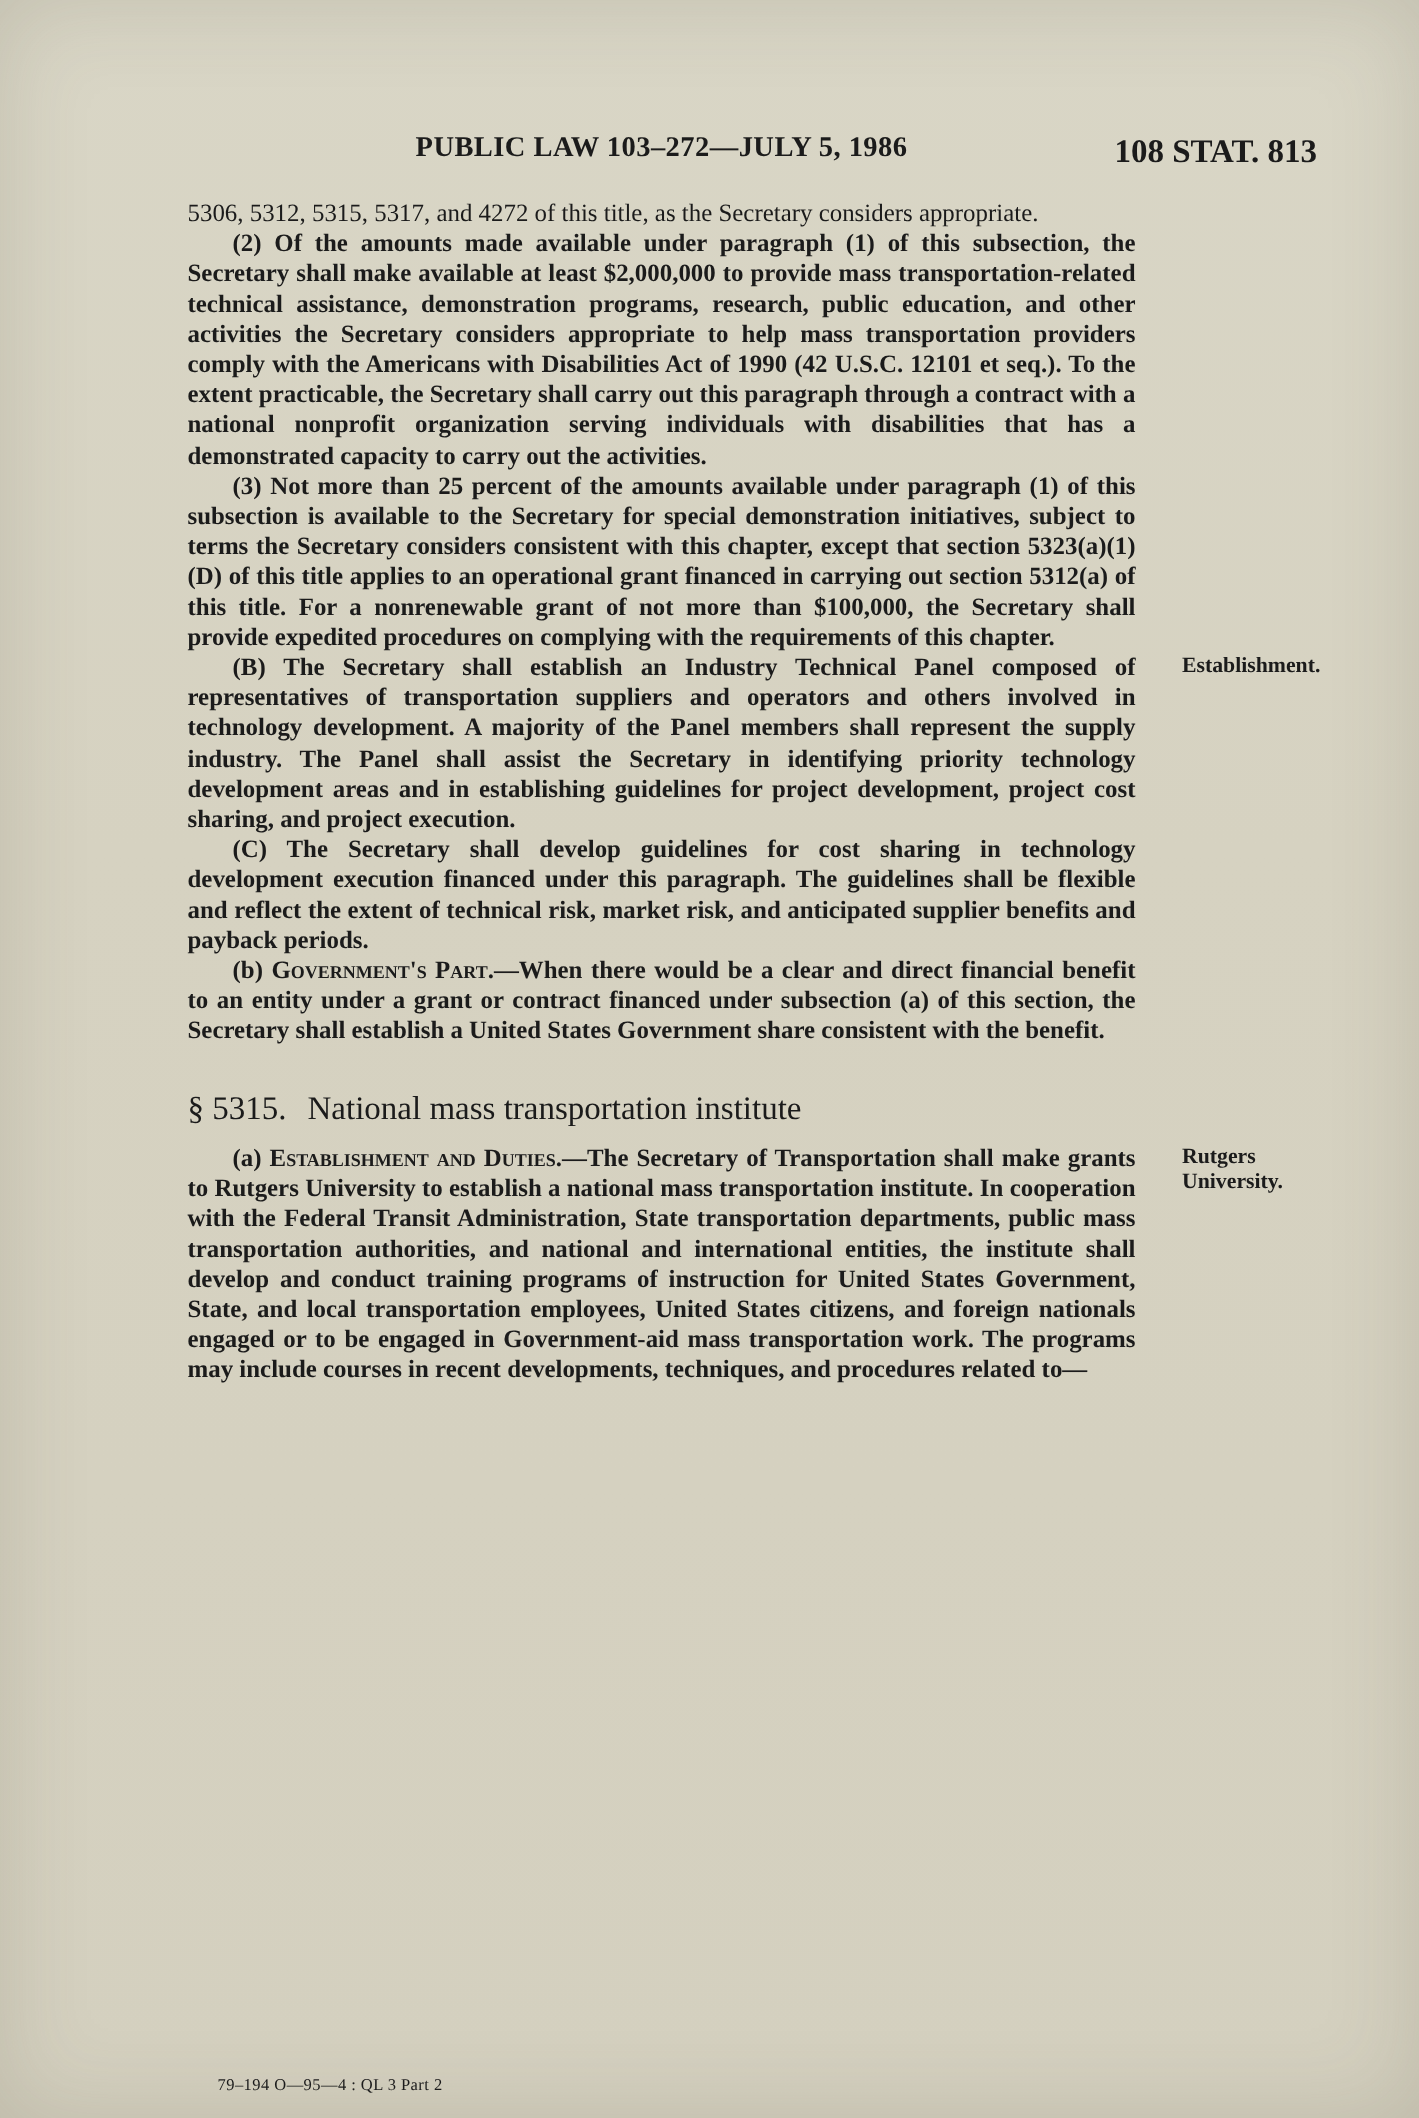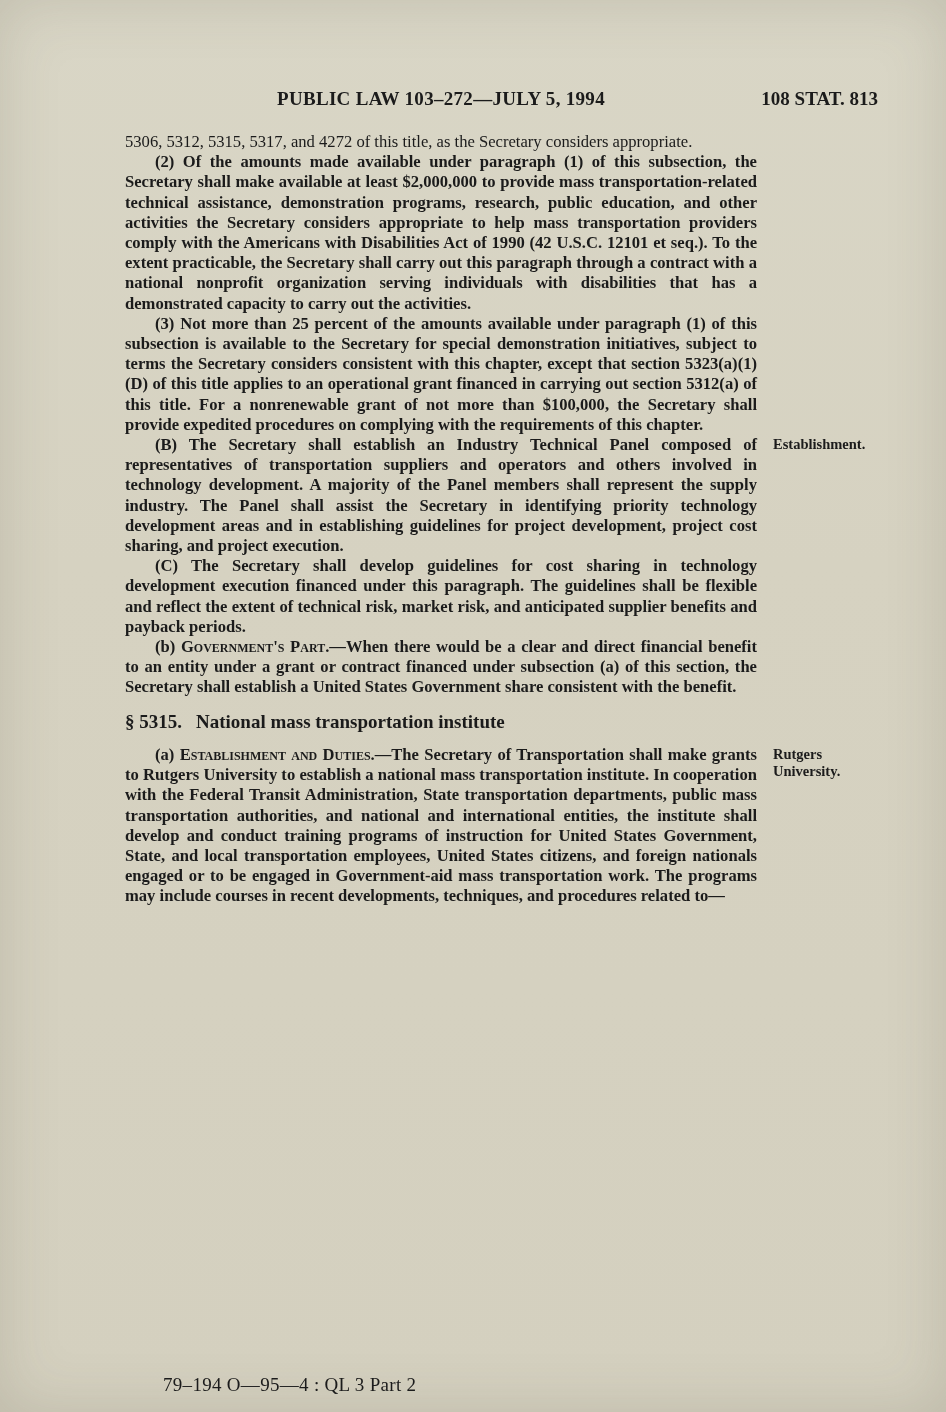--- a/index.html
+++ b/index.html
@@ -25,21 +25,21 @@
     font-weight: bold;
     font-size: 19px;
     letter-spacing: 0.3px;
     white-space: nowrap;
   }
   .stat {
     position: absolute;
     top: 88px;
     right: 68px;
     font-weight: bold;
-    font-size: 19px;
+    font-size: 22px;
     white-space: nowrap;
   }
   .doc-body {
     position: absolute;
     top: 132px;
     left: 125px;
     width: 632px;
     font-size: 16.6px;
     line-height: 20.2px;
     text-align: justify;
@@ -50,52 +50,52 @@
   }
   .para.indent {
     text-indent: 30px;
     font-weight: bold;
   }
   .sc {
     font-variant: small-caps;
   }
   .margin-note {
     position: absolute;
-    left: 648px;
+    left: 663px;
     top: 1px;
     width: 118px;
     font-size: 14.5px;
     line-height: 17.5px;
     text-align: left;
     text-indent: 0;
     white-space: normal;
   }
   .heading {
-    margin: 14px 0 13px 0;
-    font-weight: bold;
-    font-size: 19px;
+    margin: 31px 0 13px 0;
+    font-weight: normal;
+    font-size: 22px;
     text-align: left;
     text-indent: 0;
   }
   .heading-num {
     margin-right: 14px;
   }
   .footer {
     position: absolute;
-    left: 163px;
+    left: 145px;
     bottom: 16px;
-    font-size: 19px;
+    font-size: 11px;
     letter-spacing: 0.3px;
   }
 </style>
 </head>
 <body>
 
 <div class="page">
-  <div class="header">PUBLIC LAW 103–272—JULY 5, 1994</div>
+  <div class="header">PUBLIC LAW 103–272—JULY 5, 1986</div>
   <div class="stat">108 STAT. 813</div>
   <div class="doc-body" id="doc-body">
       <p class="para"><span>5306, 5312, 5315, 5317, and 4272 of this title, as the Secretary considers appropriate.</span></p>
       <p class="para indent"><span>(2) Of the amounts made available under paragraph (1) of this subsection, the Secretary shall make available at least $2,000,000 to provide mass transportation-related technical assistance, demonstration programs, research, public education, and other activities the Secretary considers appropriate to help mass transportation providers comply with the Americans with Disabilities Act of 1990 (42 U.S.C. 12101 et seq.). To the extent practicable, the Secretary shall carry out this paragraph through a contract with a national nonprofit organization serving individuals with disabilities that has a demonstrated capacity to carry out the activities.</span></p>
       <p class="para indent"><span>(3) Not more than 25 percent of the amounts available under paragraph (1) of this subsection is available to the Secretary for special demonstration initiatives, subject to terms the Secretary considers consistent with this chapter, except that section 5323(a)(1)(D) of this title applies to an operational grant financed in carrying out section 5312(a) of this title. For a nonrenewable grant of not more than $100,000, the Secretary shall provide expedited procedures on complying with the requirements of this chapter.</span></p>
       <p class="para indent"><span>(B) The Secretary shall establish an Industry Technical Panel composed of representatives of transportation suppliers and operators and others involved in technology development. A majority of the Panel members shall represent the supply industry. The Panel shall assist the Secretary in identifying priority technology development areas and in establishing guidelines for project development, project cost sharing, and project execution.</span><span class="margin-note">Establishment.</span></p>
       <p class="para indent"><span>(C) The Secretary shall develop guidelines for cost sharing in technology development execution financed under this paragraph. The guidelines shall be flexible and reflect the extent of technical risk, market risk, and anticipated supplier benefits and payback periods.</span></p>
       <p class="para indent"><span>(b) </span><span class="sc">Government's Part</span><span>.—When there would be a clear and direct financial benefit to an entity under a grant or contract financed under subsection (a) of this section, the Secretary shall establish a United States Government share consistent with the benefit.</span></p>
       <div class="heading"><span class="heading-num">§ 5315.</span><span class="heading-title">National mass transportation institute</span></div>
       <p class="para indent"><span>(a) </span><span class="sc">Establishment and Duties</span><span>.—The Secretary of Transportation shall make grants to Rutgers University to establish a national mass transportation institute. In cooperation with the Federal Transit Administration, State transportation departments, public mass transportation authorities, and national and international entities, the institute shall develop and conduct training programs of instruction for United States Government, State, and local transportation employees, United States citizens, and foreign nationals engaged or to be engaged in Government-aid mass transportation work. The programs may include courses in recent developments, techniques, and procedures related to—</span><span class="margin-note">Rutgers University.</span></p>

